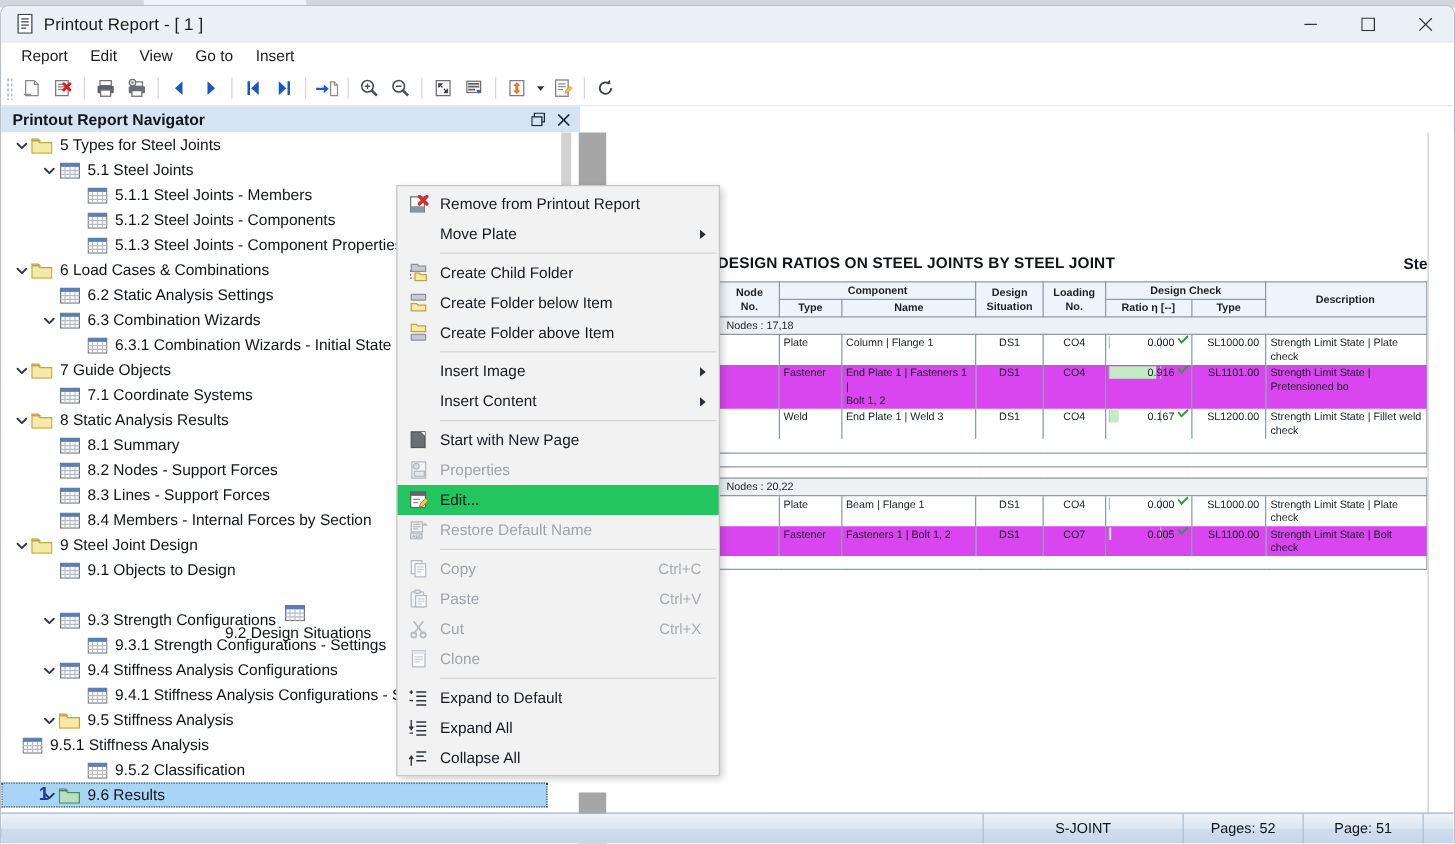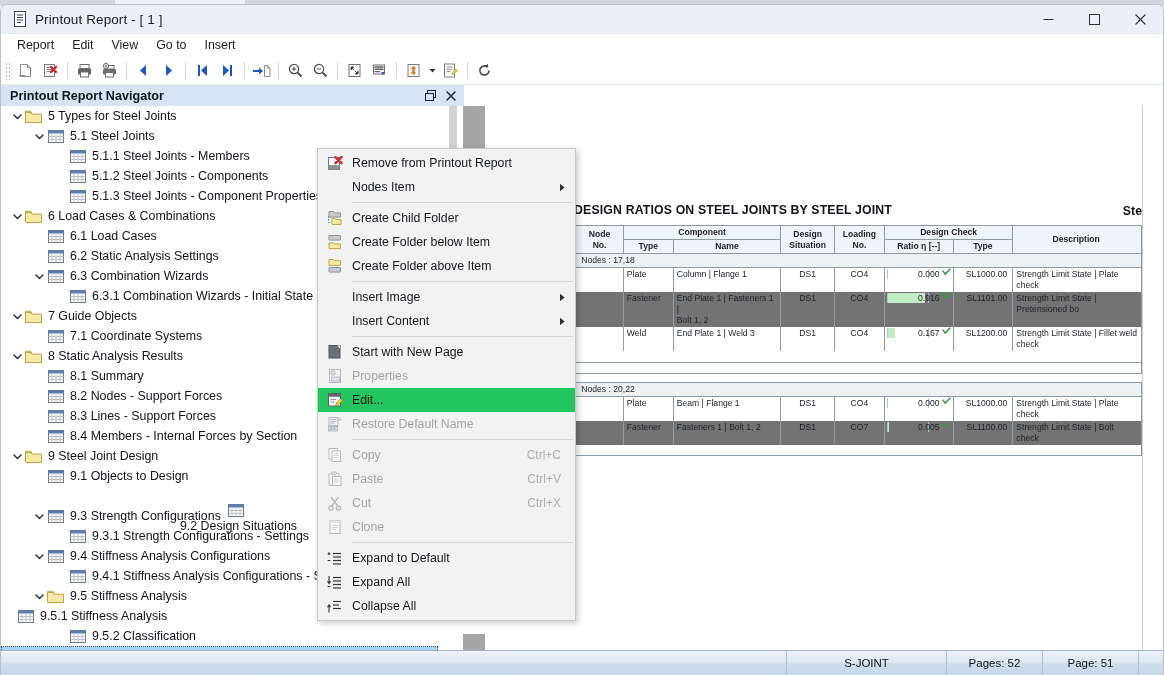--- a/index.html
+++ b/index.html
@@ -253,21 +253,21 @@
   table.rep tr.group td {
     background: #eef1f4;
     border-top: 1px solid #8d9aa8;
     border-bottom: 1px solid #8d9aa8;
     text-align: left;
     padding-left: 5px;
   }
   table.rep tr.group td.pre {
     background: #dde8f3;
   }
-  table.rep tr.alt td { background: #737373; }
+  table.rep tr.alt td { background: #d946ef; }
   table.rep tr.blank td { background: #ffffff; height: 11px; border-bottom: 1px solid #8d9aa8;}
   .c-center { text-align: center; }
   .c-right { text-align: right; }
   .ratio-cell {
     position: relative;
     padding: 0 !important;
     height: 13px;
   }
   .ratio-inner { position: relative; height: 13px; display: flex; align-items: center; }
   .ratio-bar-track {
@@ -664,39 +664,20 @@
             </span>
             <span class="ticon">
               <span style="display: flex; align-items: center; justify-content: center;">
                 <svg width="17" height="13" viewBox="0 0 17 13">
                   <path d="M0.5 2.5 h5 l1.4 1.6 h9.6 v8.4 h-16 z" fill="#f6e9a8" stroke="#b9a63f"></path>
                   <path d="M0.5 1.2 h5.2 l1.2 1.3 h-6.4 z" fill="#f6e9a8" stroke="#b9a63f"></path>
                 </svg>
               </span>
             </span>
             <span>6 Load Cases &amp; Combinations</span>
-          </div>
-          <div class="tree-row" style="padding-left: 30px;">
-            <span class="twisty"></span>
-            <span class="ticon">
-              <span style="display: flex; align-items: center; justify-content: center;">
-                <svg width="16" height="13" viewBox="0 0 16 13">
-                  <rect x="0.5" y="0.5" width="15" height="12" fill="#fdfdfd" stroke="#70767d"></rect>
-                  <rect x="0.5" y="0.5" width="15" height="3" fill="#5b7fb4"></rect>
-                  <g stroke="#b6bcc4" stroke-width="0.9">
-                    <line x1="4" y1="3.5" x2="4" y2="12.5"></line>
-                    <line x1="8" y1="3.5" x2="8" y2="12.5"></line>
-                    <line x1="12" y1="3.5" x2="12" y2="12.5"></line>
-                    <line x1="0.5" y1="6.5" x2="15.5" y2="6.5"></line>
-                    <line x1="0.5" y1="9.5" x2="15.5" y2="9.5"></line>
-                  </g>
-                </svg>
-              </span>
-            </span>
-            <span>6.1 Load Cases</span>
           </div>
           <div class="tree-row" style="padding-left: 30px;">
             <span class="twisty"></span>
             <span class="ticon">
               <span style="display: flex; align-items: center; justify-content: center;">
                 <svg width="16" height="13" viewBox="0 0 16 13">
                   <rect x="0.5" y="0.5" width="15" height="12" fill="#fdfdfd" stroke="#70767d"></rect>
                   <rect x="0.5" y="0.5" width="15" height="3" fill="#5b7fb4"></rect>
                   <g stroke="#b6bcc4" stroke-width="0.9">
                     <line x1="4" y1="3.5" x2="4" y2="12.5"></line>
@@ -1296,21 +1277,21 @@
                 <rect x="1.5" y="1.5" width="11" height="12" fill="#fff" stroke="#6f757c"></rect>
                 <rect x="1.5" y="9" width="11" height="4.5" fill="#8e949b"></rect>
                 <path d="M8.5 1.2 l6 6 M14.5 1.2 l-6 6" stroke="#d22c2c" stroke-width="2.6" stroke-linecap="round"></path>
               </svg>
             </span>
           </span>
           <span class="lbl">Remove from Printout Report</span>
         </div>
         <div class="ctx-item">
           <span class="ic"></span>
-          <span class="lbl">Nodes Item</span>
+          <span class="lbl">Move Plate</span>
           <span class="arrow">
             <svg width="7" height="9" viewBox="0 0 7 9">
               <path d="M1 0.8 L5.6 4.5 L1 8.2 Z" fill="#2b3036"></path>
             </svg>
           </span>
         </div>
         <div class="ctx-sep"></div>
         <div class="ctx-item">
           <span class="ic">
             <span style="display: flex; align-items: center; justify-content: center;">

